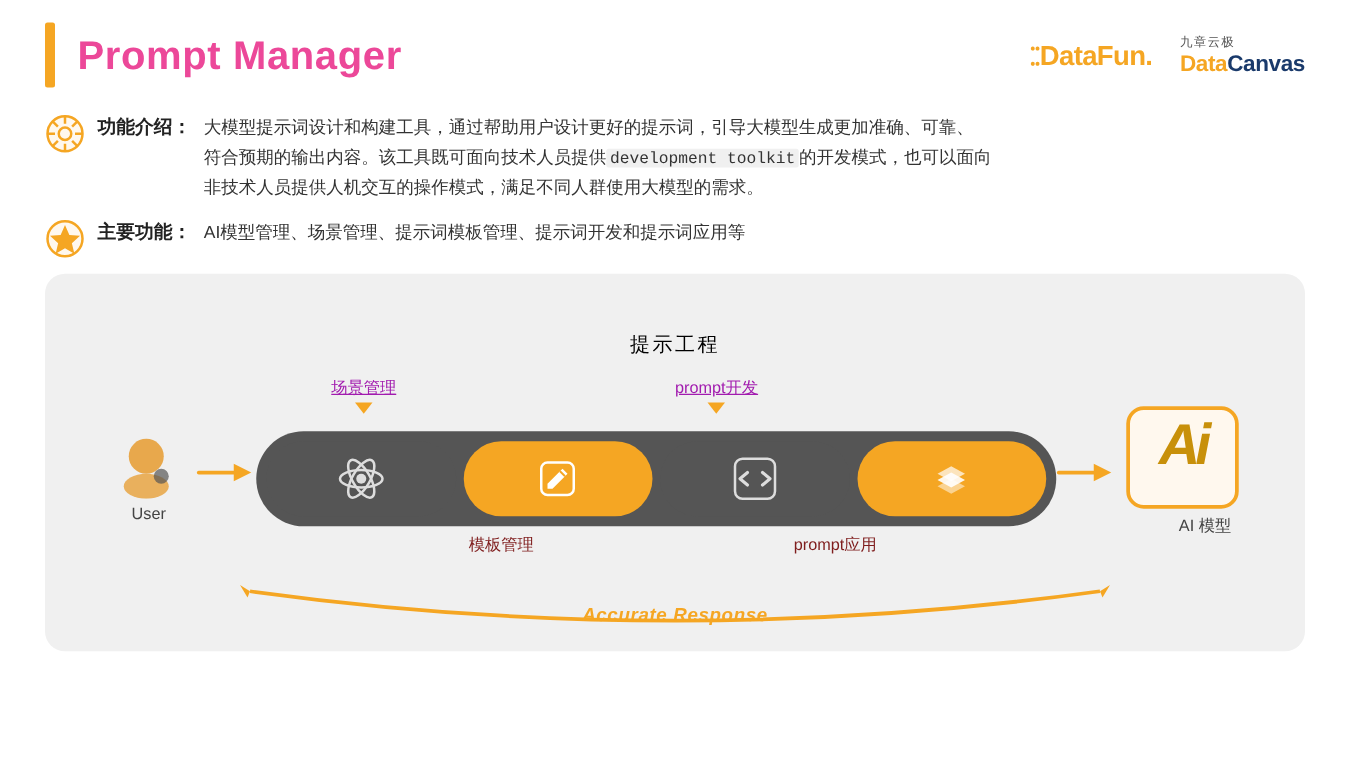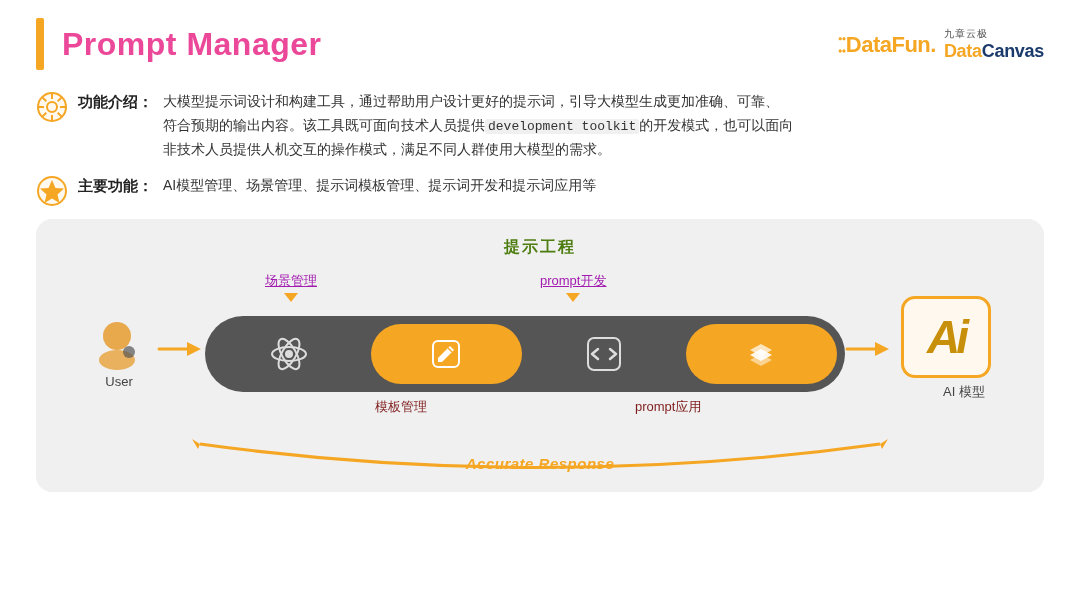--- a/index.html
+++ b/index.html
@@ -34,21 +34,21 @@
     .title-text {
       font-size: 32px;
       font-weight: 800;
       color: #ec4899;
       letter-spacing: 0.5px;
     }
     .header-logos {
       margin-left: auto;
       display: flex;
       align-items: center;
-      gap: 8px;
+      gap: 22px;
     }
     .datafun-logo {
       font-size: 22px;
       font-weight: 700;
       color: #F5A623;
       letter-spacing: -0.5px;
     }
     .datacanvas-logo {
       display: flex;
       flex-direction: column;
@@ -113,24 +113,25 @@
     .diagram-wrapper {
       background: #f0f0f0;
       border-radius: 16px;
       margin: 8px 0 0 0;
       padding: 18px 24px 20px 24px;
       position: relative;
     }
     .diagram-title {
       text-align: center;
       font-size: 16px;
-      font-weight: 700;
-      color: #4d7c0f;
+      font-weight: 400;
+      color: #000000;
       margin-bottom: 14px;
       letter-spacing: 2px;
+      margin-top: 29px;
     }
 
     .diagram-main {
       display: flex;
       align-items: center;
       justify-content: center;
       position: relative;
       gap: 0;
     }
 
@@ -244,21 +245,20 @@
     }
 
     
     .ai-box {
       width: 90px;
       height: 82px;
       border-radius: 14px;
       border: 3px solid #F5A623;
       background: #fff8ee;
       display: flex;
-      align-items: center;
       justify-content: center;
       font-size: 48px;
       font-weight: 900;
       color: #d4a017;
       letter-spacing: -3px;
       font-style: italic;
     }
     .ai-label {
       font-size: 13px;
       color: #444;

